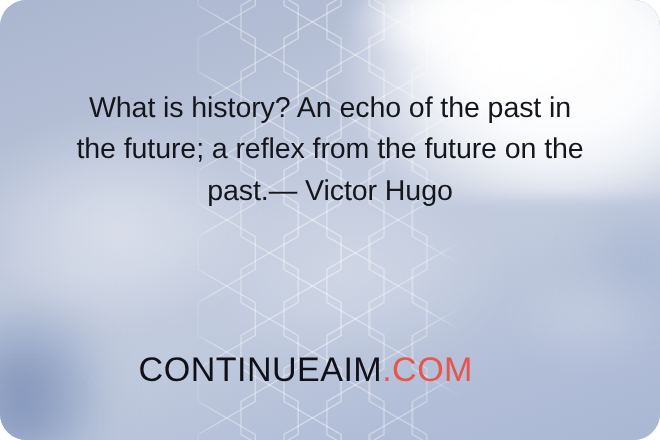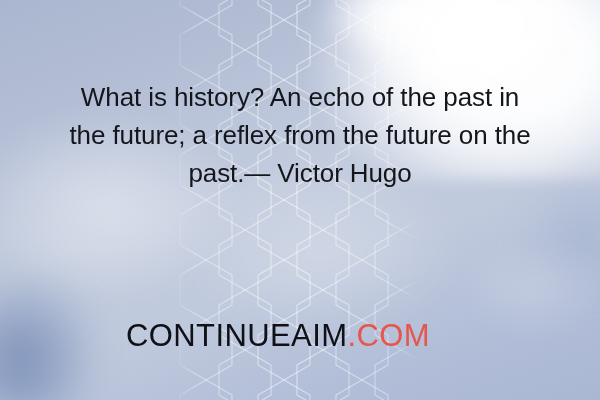--- a/index.html
+++ b/index.html
@@ -10,20 +10,21 @@
   body {
     font-family: "Liberation Sans", sans-serif;
   }
 
   .card {
     position: relative;
     width: 600px;
     height: 400px;
     overflow: hidden;
     background: #b3bfd8;
+    border-radius: 24px;
   }
 
   
   .sky-base {
     position: absolute;
     inset: 0;
     background:
       linear-gradient(160deg,
         #aab5cf 0%,
         #b4bfd6 22%,

